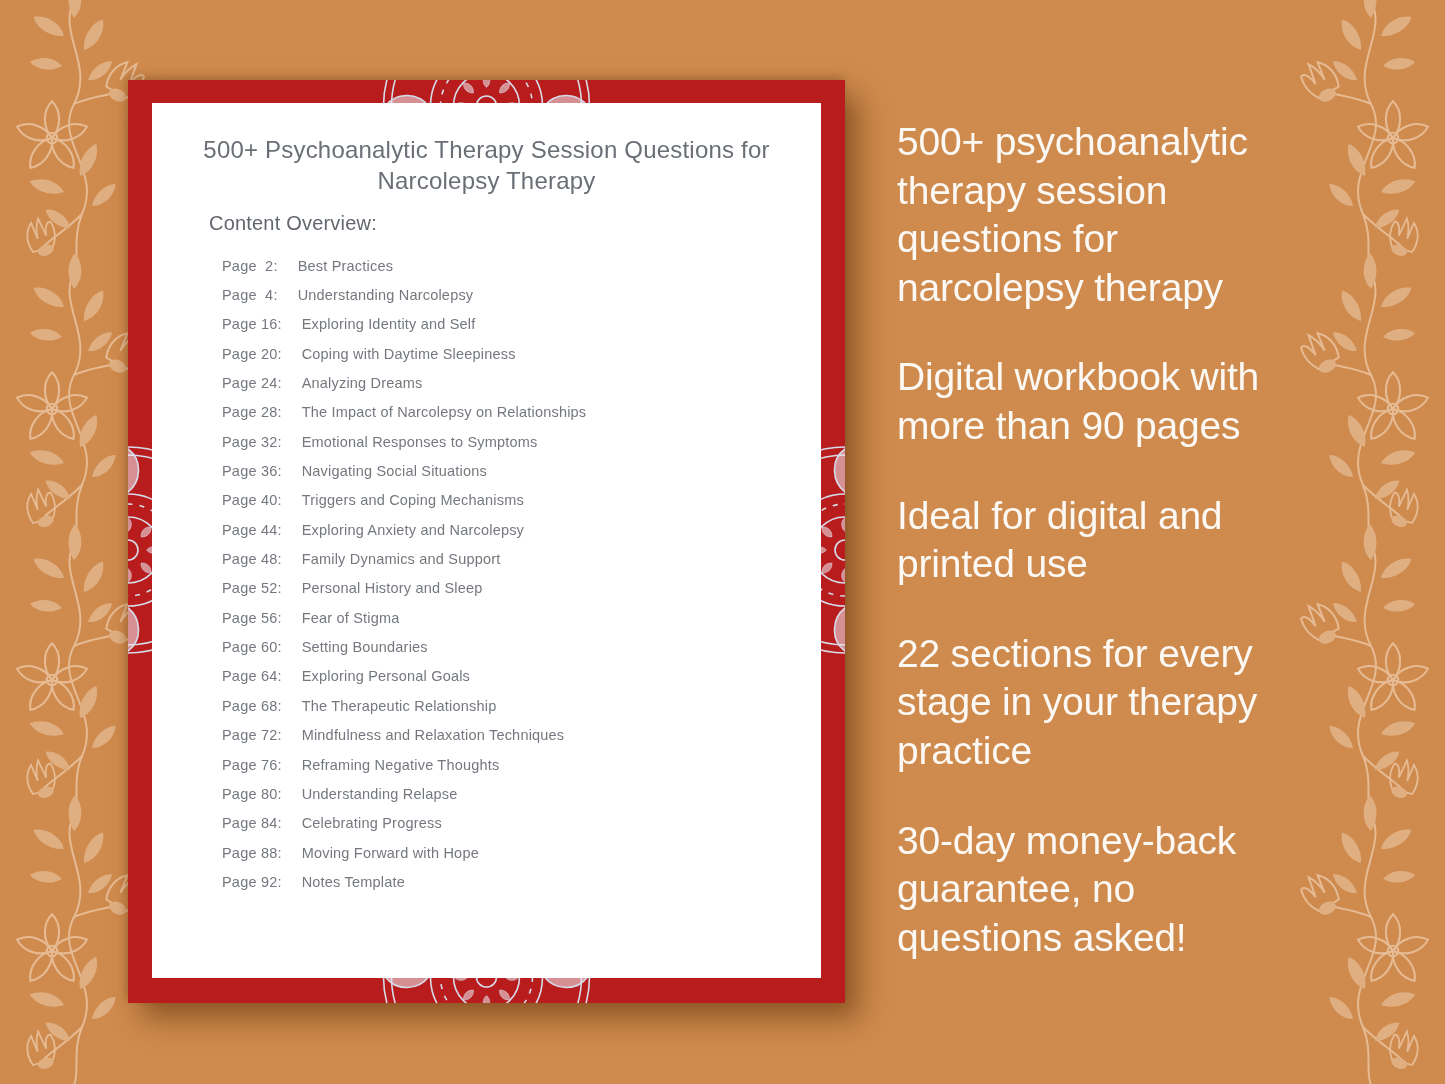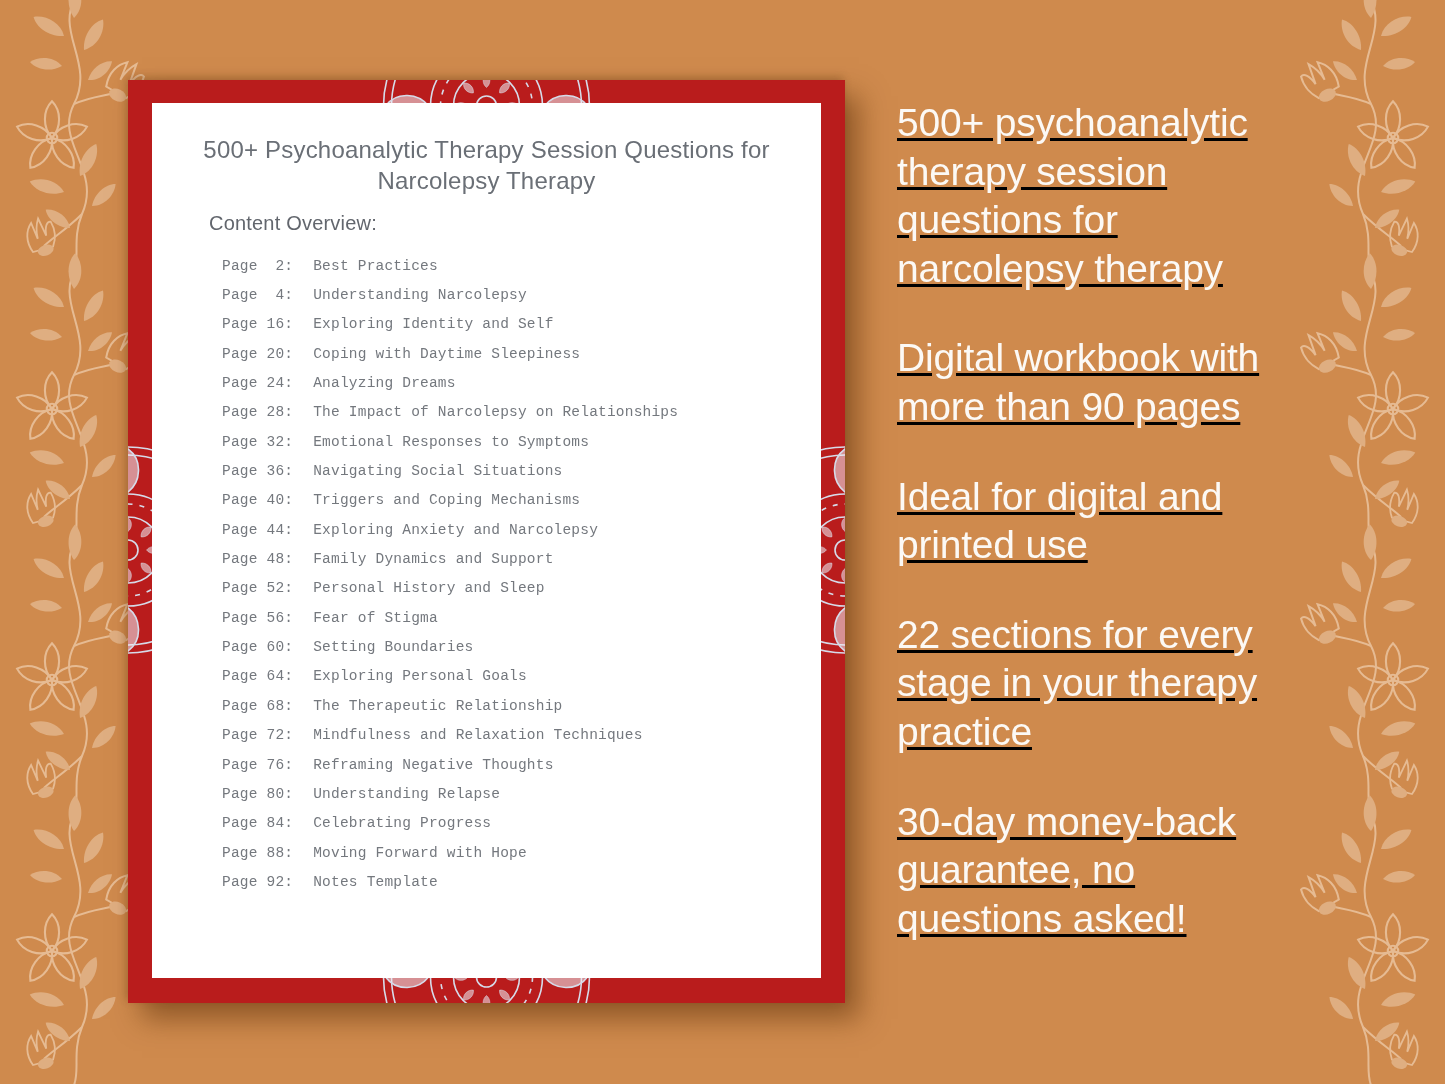--- a/index.html
+++ b/index.html
@@ -40,28 +40,28 @@
     color:#6a6f76;letter-spacing:.2px;
     white-space:pre-line;
   }
   .overview{
     position:absolute;top:109px;left:45px;
     font-size:20px;color:#62666d;letter-spacing:.2px;margin-left:12px;
   }
   .toc{position:absolute;top:148px;left:70px;right:30px;}
   .toc-row{
     height:29.35px;display:flex;align-items:center;
-    font-size:14.5px;color:#74787e;letter-spacing:.2px;font-family:Liberation Mono, monospace;
+    font-size:14.5px;color:#74787e;letter-spacing:.2px;
   }
   .toc-label{white-space:pre;}
   .toc-title{margin-left:20px;white-space:pre;}
 
   
   .marketing{
-    position:absolute;left:897px;top:99px;width:440px;text-decoration:underline;
+    position:absolute;left:897px;top:118px;width:440px;
   }
   .marketing p{
     margin:0 0 41px 0;
     font-size:39px;line-height:48.6px;font-weight:400;
     color:#fcf9f5;letter-spacing:-.2px;
     white-space:pre-line;
   }
 </style>
 </head>
 <body>

